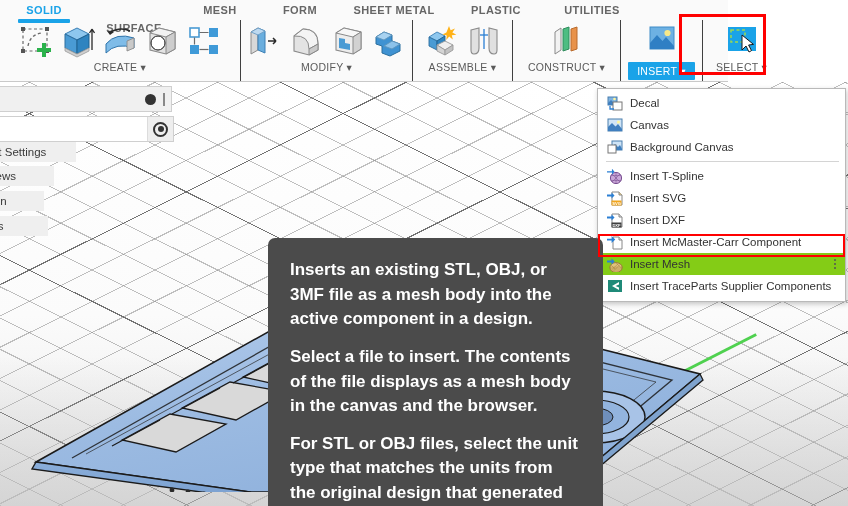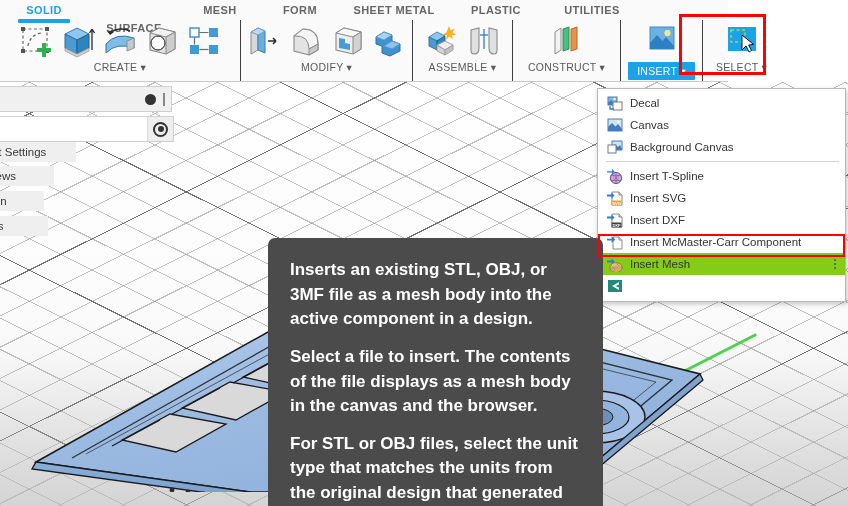--- a/index.html
+++ b/index.html
@@ -388,20 +388,21 @@
     </div>
 
 
     <div class="menu-item">
       <span class="mi-icon">
         <svg width="16" height="14" viewBox="0 0 16 14">
           <rect x="1" y="1" width="14" height="12" fill="#1f8a78"></rect>
           <path d="M12 3 L5 7 L12 11 L12 8.6 L8.6 7 L12 5.4 Z" fill="#ffffff"></path>
         </svg>
       </span>
+      <span class="mi-label">Insert TraceParts Supplier Components</span>
     </div>
   </div>
 
   <div class="ribbon">
 
     <div class="tabs">
       <div class="tab active" style="width:88px;">
         <span>SOLID</span>
       </div>
       <div class="tab" style="width:92px;margin-top:36px;">

